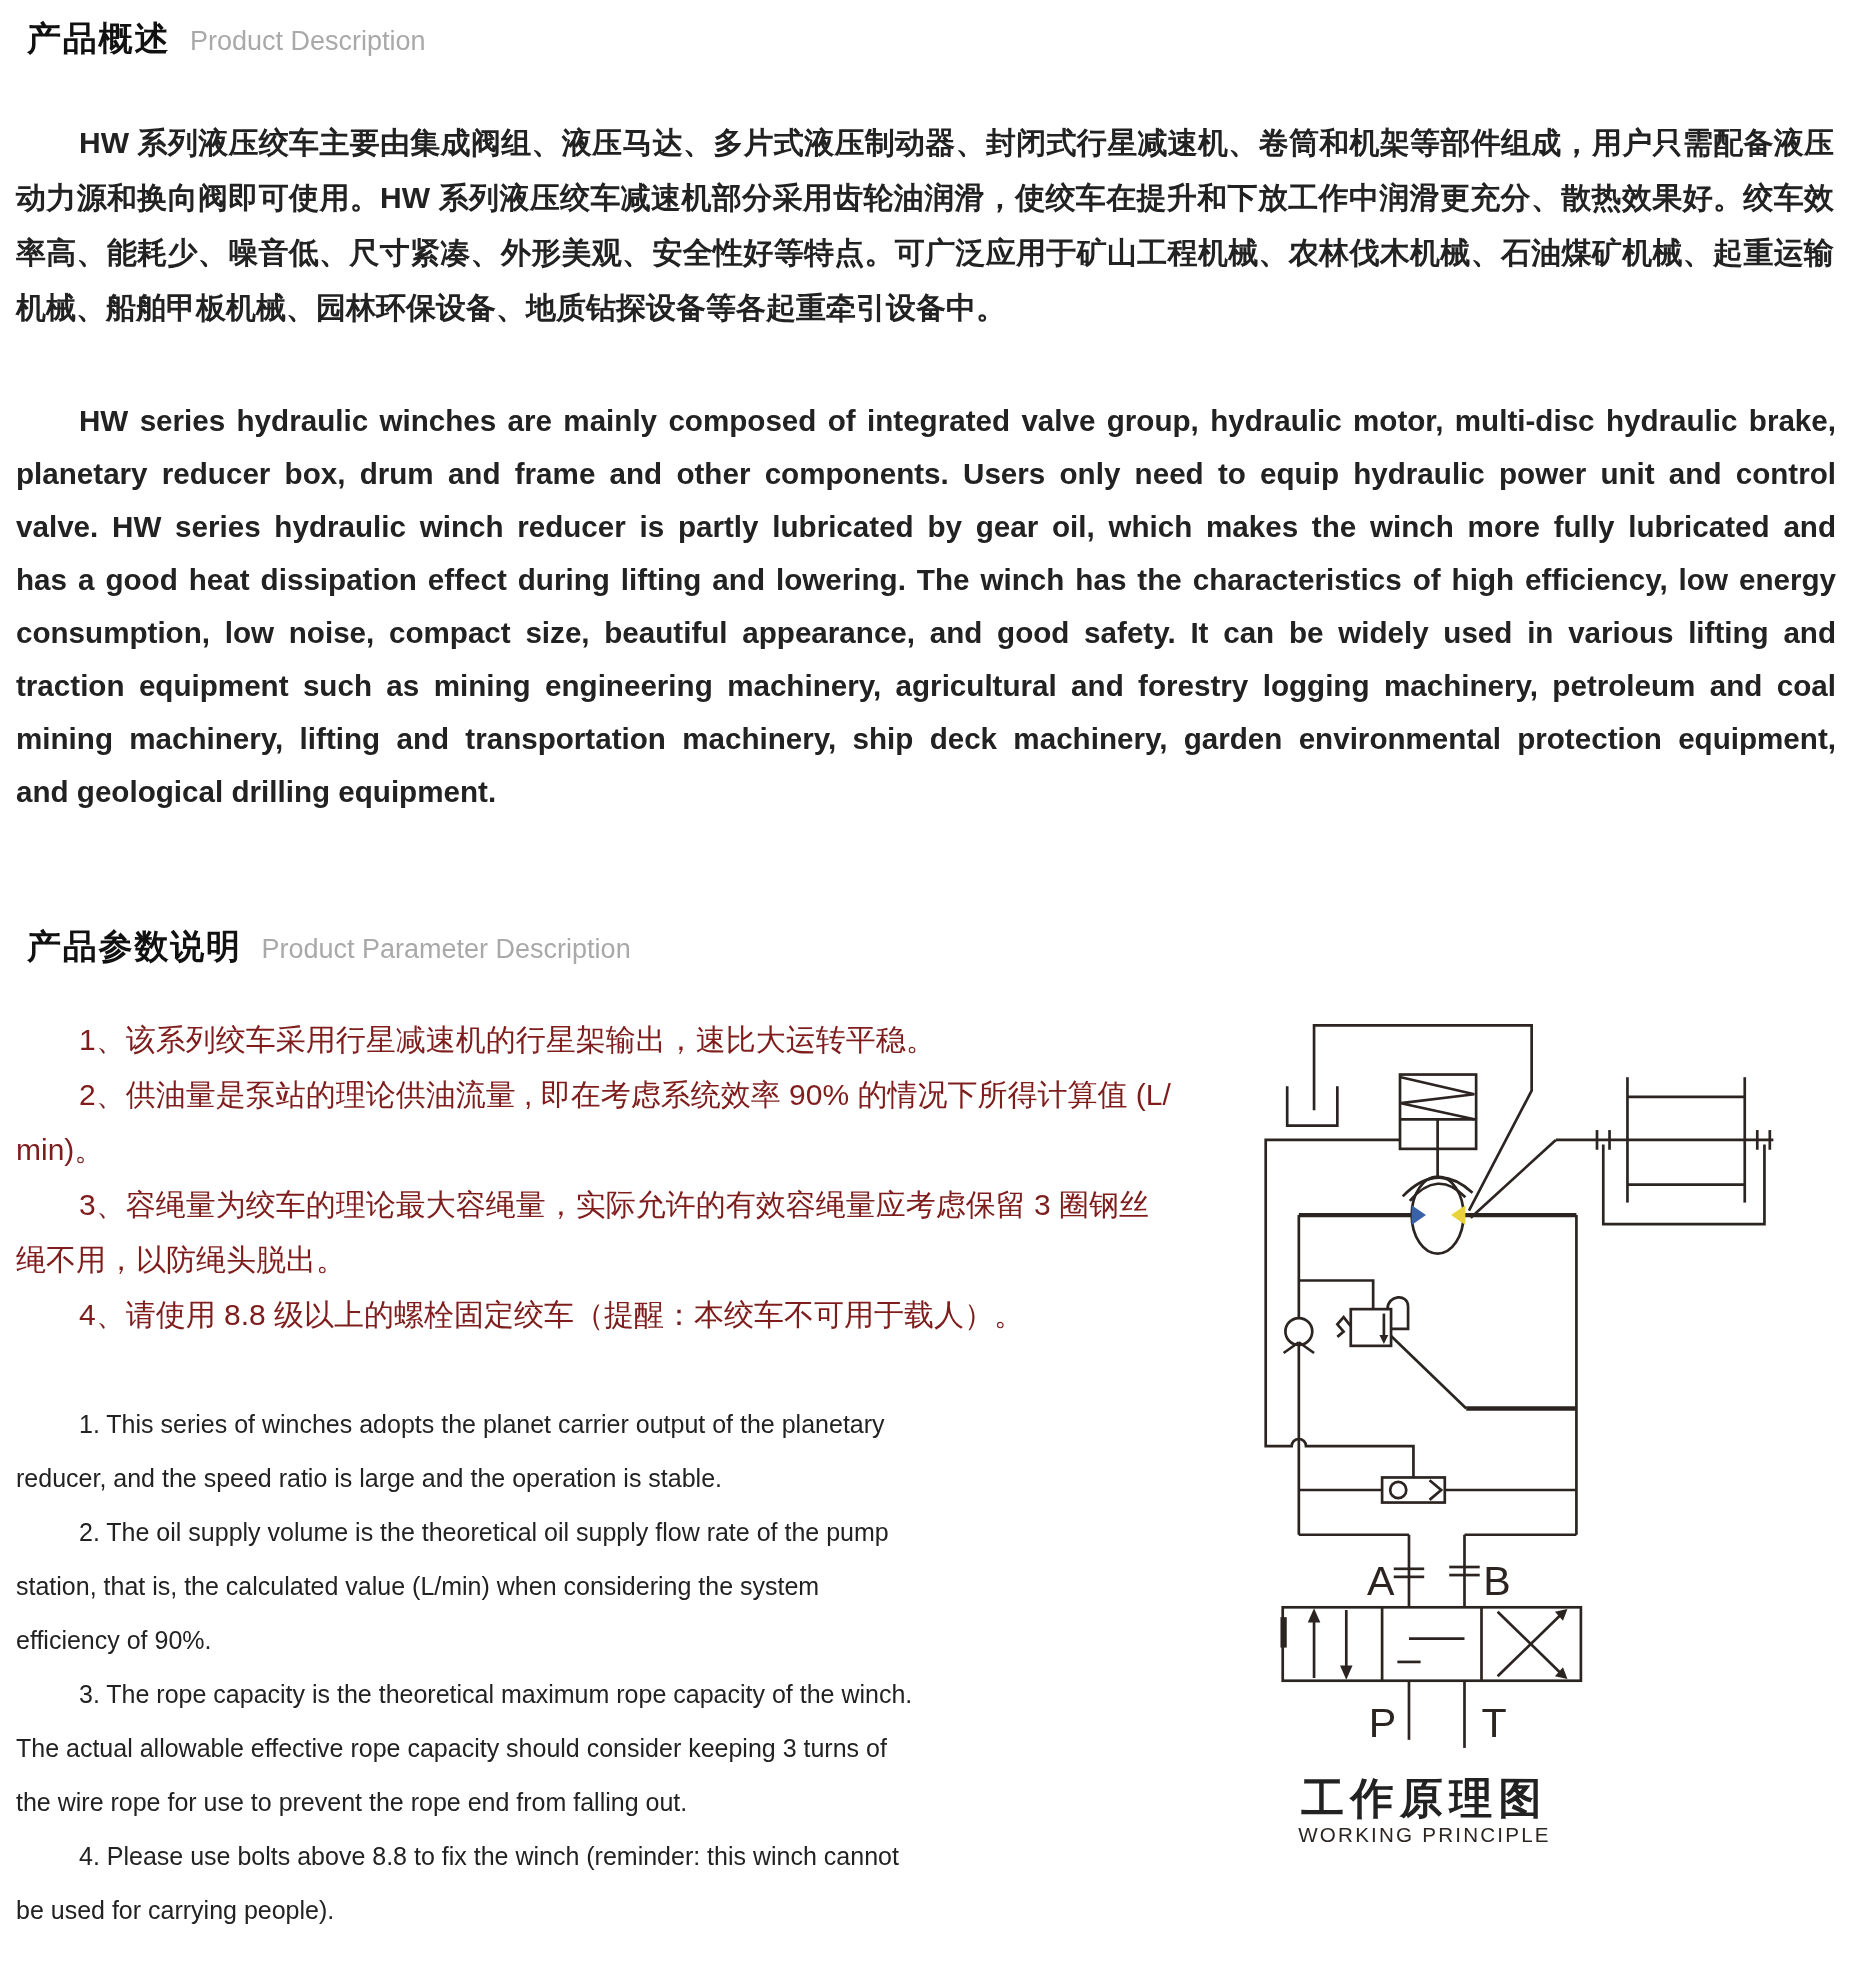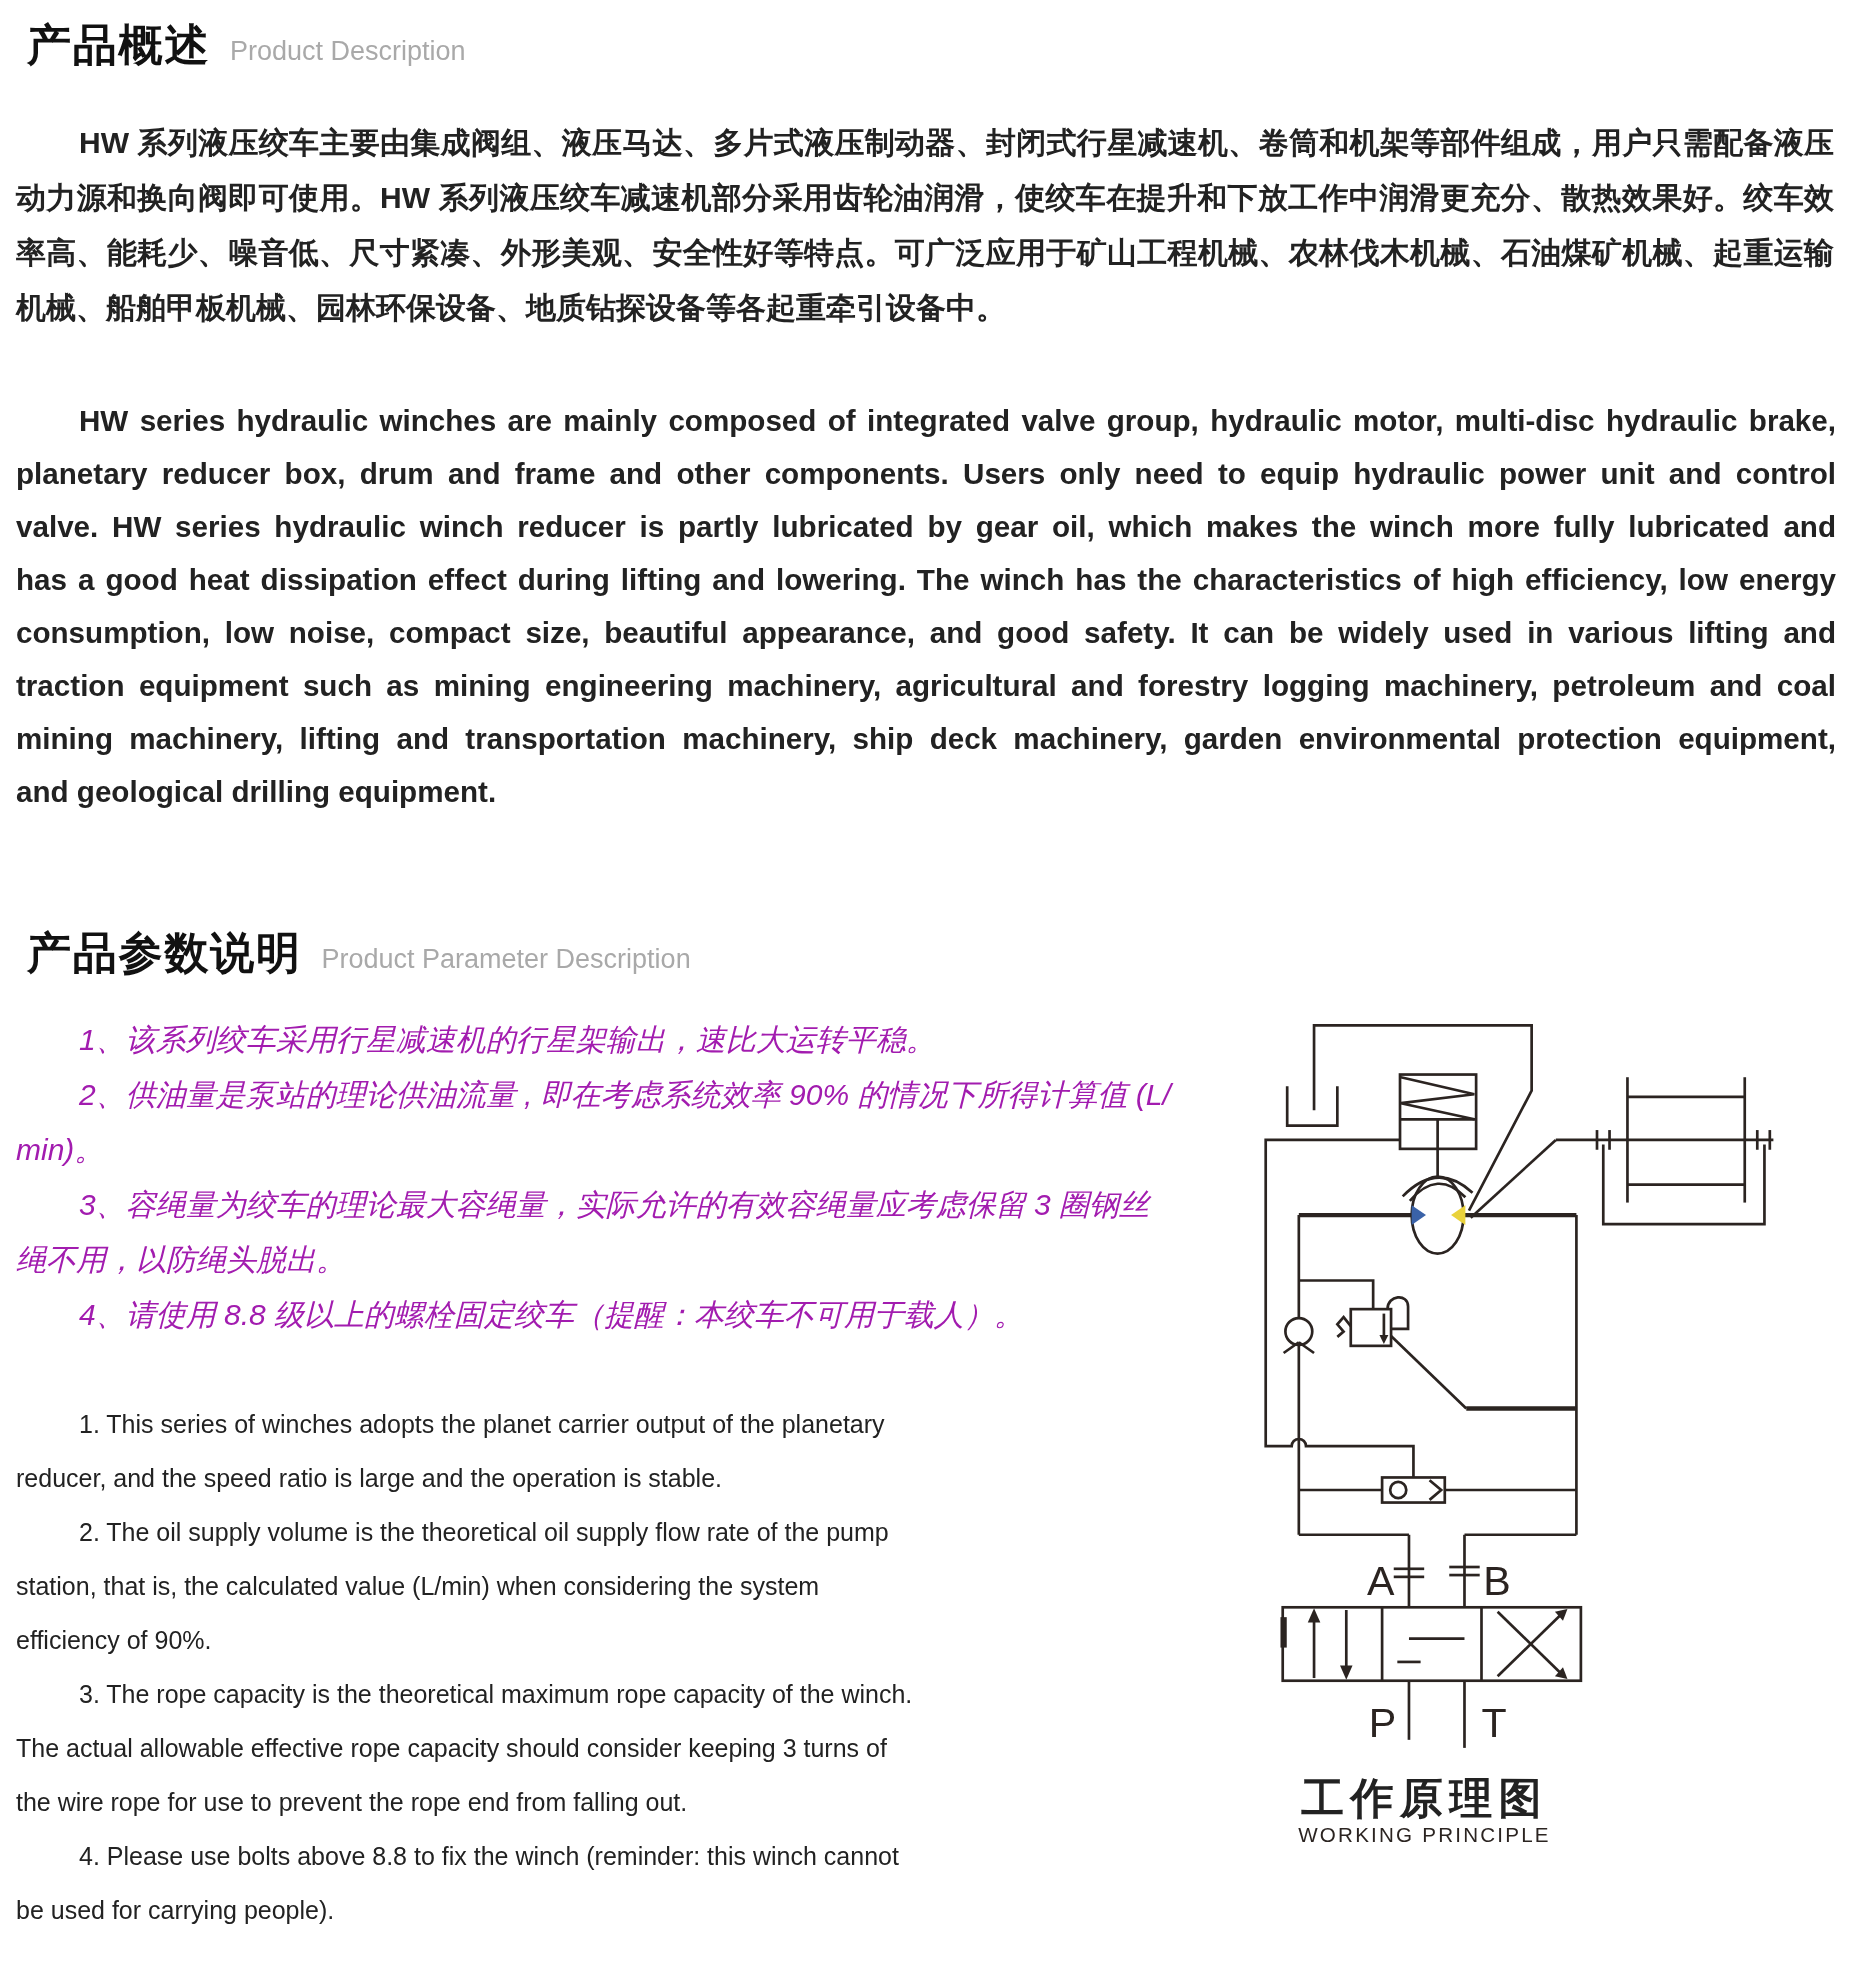--- a/index.html
+++ b/index.html
@@ -1,26 +1,26 @@
 <!DOCTYPE html>
 <html style="font-size:14.3px"><head>
 <meta charset="utf-8">
 <style>
   html,body{margin:0;padding:0;background:#fff;}
   body{width:1866px;height:1982px;position:relative;font-family:"Liberation Sans","DejaVu Sans",sans-serif;color:#1c1c1c;overflow:hidden;}
   .abs{position:absolute;}
   .sec-head{display:flex;align-items:baseline;gap:19.7px;white-space:nowrap;}
-  .sec-head .zh{font-size:44px;font-weight:600;color:#111;letter-spacing:1.8px;}
+  .sec-head .zh{font-size:34px;font-weight:600;color:#111;letter-spacing:1.8px;}
   .sec-head .en{font-size:27px;color:#a9a9a9;font-weight:400;}
   .tl{min-height:1em;}
   .tl.j{text-align:justify;text-align-last:justify;}
   .tl.ind{text-indent:63px;}
   .para-zh{font-size:30px;line-height:55px;width:1818px;color:#222;font-weight:bold;}
   .para-en{font-size:29.6px;line-height:53px;width:1820px;color:#222;font-weight:bold;}
-  .list-zh{font-size:30px;line-height:55px;width:1191px;color:#a21caf;font-style:italic;}
+  .list-zh{font-size:30px;line-height:55px;width:1191px;color:#7f1d1d;}
   .list-en{font-size:25px;line-height:54px;width:1191px;color:#222;}
   .cap-zh{width:627px;text-align:center;font-size:43px;font-weight:700;letter-spacing:6.3px;color:#222;}
   .cap-en{width:627px;text-align:center;font-size:20.6px;letter-spacing:2.2px;color:#2b2421;font-weight:500;}
   svg{display:block;}
   .ln{stroke:#2b2421;stroke-width:3;fill:none;}
   .ln.bold{stroke-width:5;}
   .ln.xbold{stroke-width:7;}
   .fillw{fill:#fff;stroke:#2b2421;stroke-width:3;}
   .solid{fill:#2b2421;stroke:none;}
   .port-l{fill:#3a62a8;stroke:none;}

